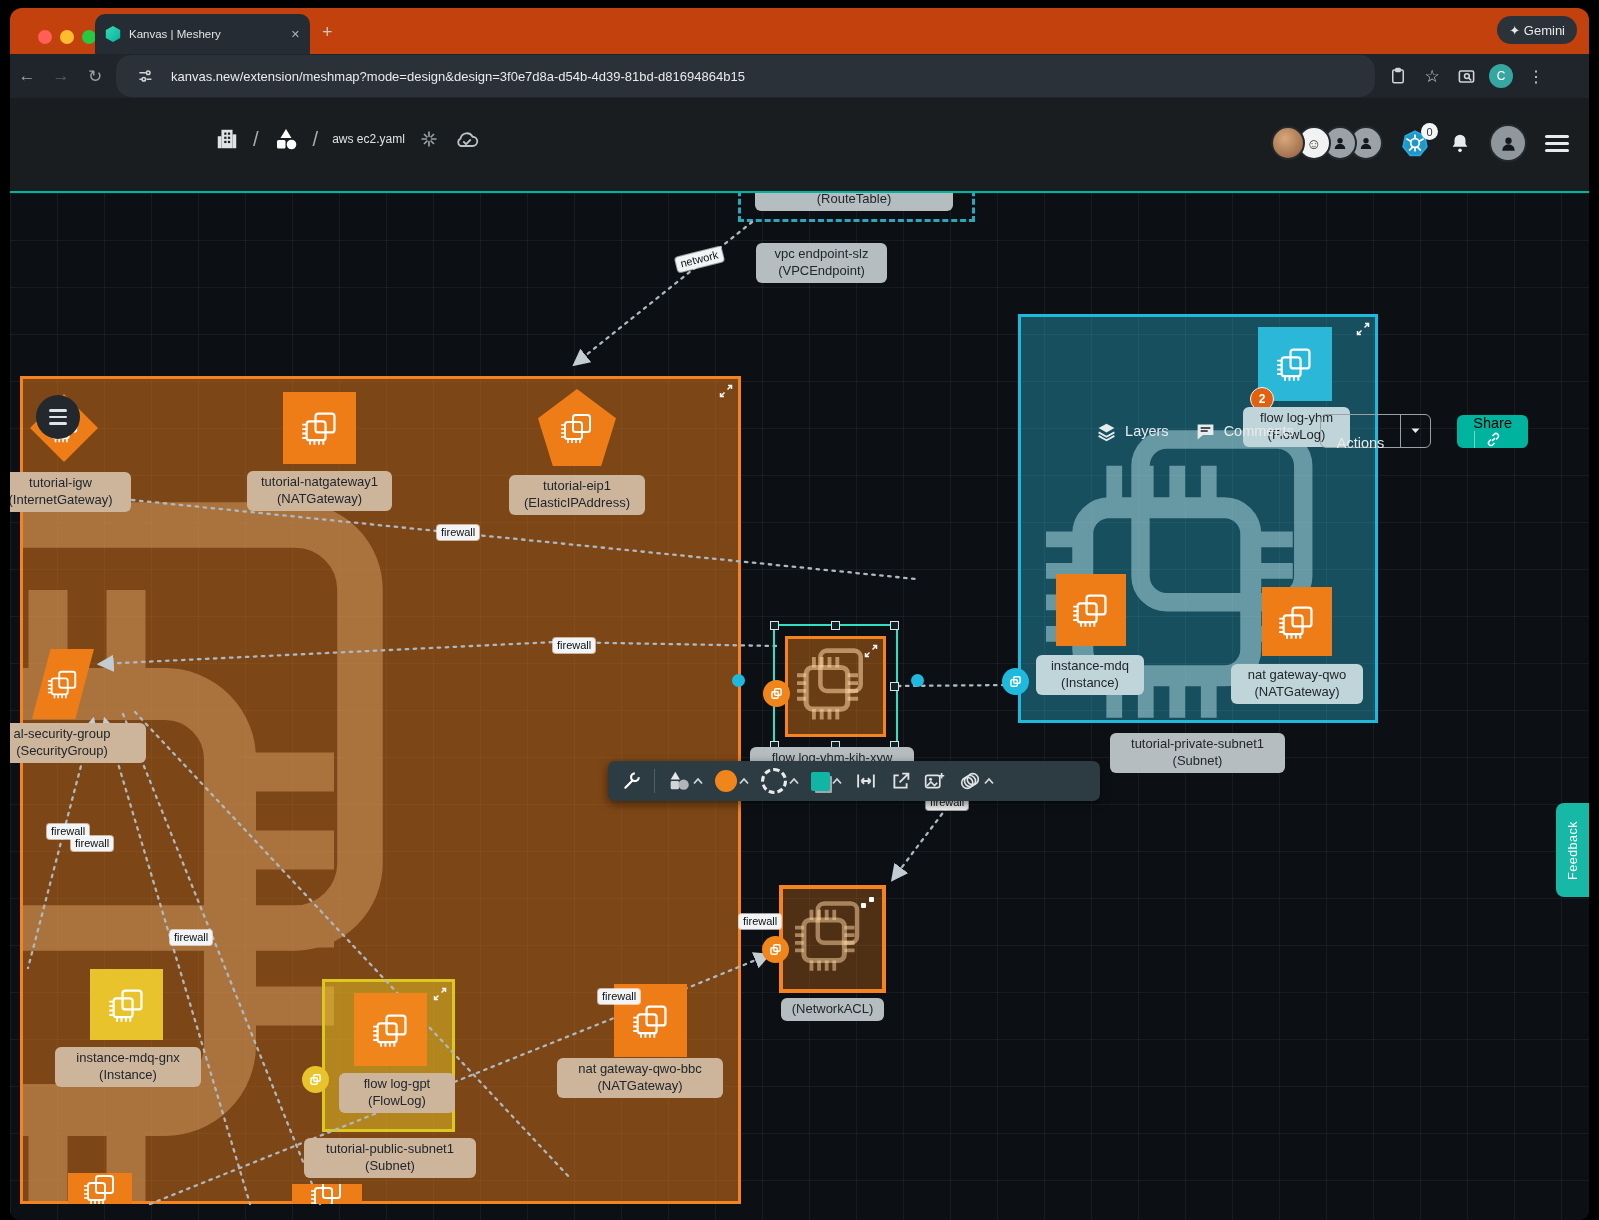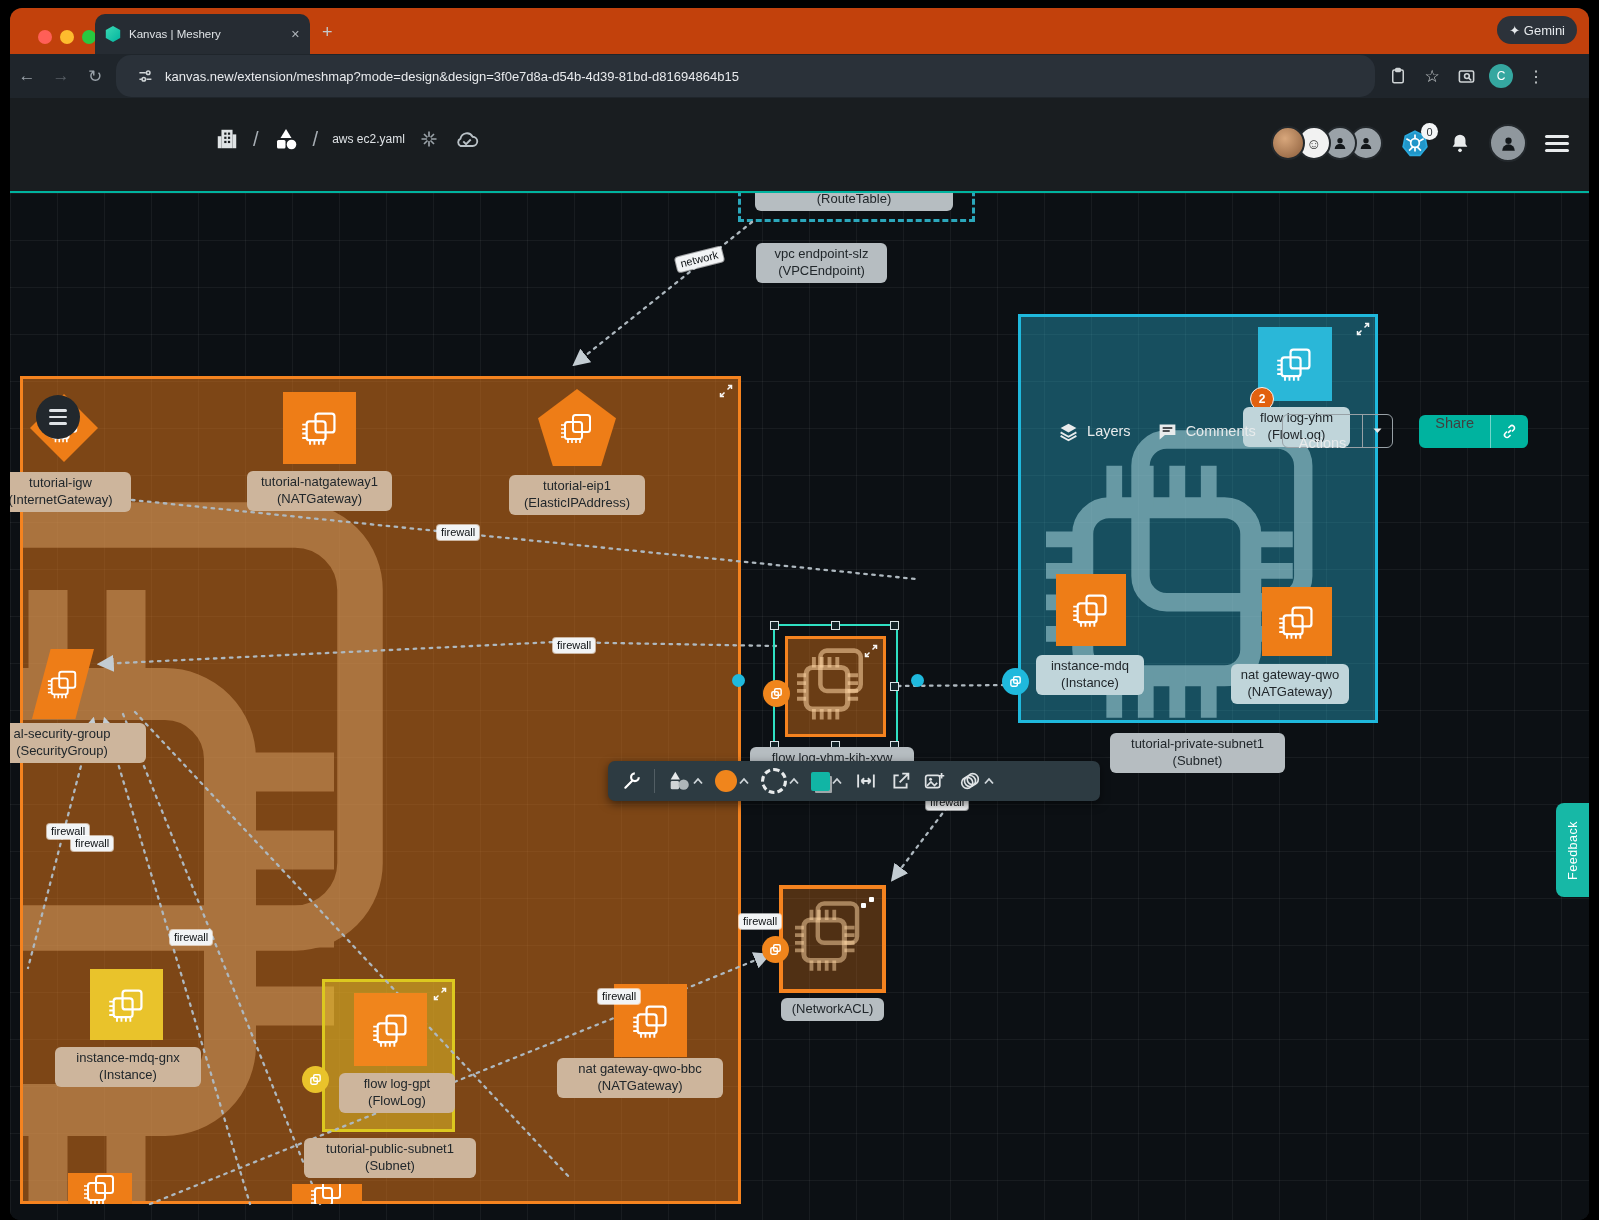--- a/index.html
+++ b/index.html
@@ -9,21 +9,21 @@
   #tabstrip{position:absolute;left:0;top:0;width:100%;height:46px;background:#c2410c;}
   .tl{position:absolute;top:22px;width:14px;height:14px;border-radius:50%;}
   #tab{position:absolute;left:85px;top:6px;width:215px;height:40px;background:#262c33;border-radius:10px 10px 0 0;display:flex;align-items:center;gap:8px;padding:0 10px;box-sizing:border-box;}
   #tab .title{color:#dfe3e6;font-size:11.5px;flex:1;white-space:nowrap;overflow:hidden;}
   .hex{width:16px;height:16px;background:linear-gradient(135deg,#3ddbb4,#00b39f);clip-path:polygon(50% 0,95% 25%,95% 75%,50% 100%,5% 75%,5% 25%);}
   #tab .close{color:#aeb4ba;font-size:11px;}
   #newtab{position:absolute;left:312px;top:14px;color:#c4c9cd;font-size:18px;}
   #gemini{position:absolute;right:12px;top:8px;height:28px;background:#2c323a;border-radius:14px;color:#e6e9ec;font-size:13px;display:flex;align-items:center;gap:6px;padding:0 12px;}
   #urlrow{position:absolute;left:0;top:46px;width:100%;height:44px;background:#1f252b;display:flex;align-items:center;}
   .navic{color:#9aa2a9;font-size:17px;width:34px;text-align:center;}
-  #omni{height:42px;background:#2a3139;border-radius:15px;flex:1;margin:0 6px 0 4px;display:flex;align-items:center;padding:0 12px;gap:3px;max-width:1235px;}
+  #omni{height:42px;background:#2a3139;border-radius:15px;flex:1;margin:0 6px 0 4px;display:flex;align-items:center;padding:0 12px;gap:9px;max-width:1235px;}
   #omni .url{color:#e8eaed;font-size:13px;white-space:nowrap;overflow:hidden;}
   .chrico{width:26px;display:flex;justify-content:center;align-items:center;margin:0 4px;}
   #avatarC{width:24px;height:24px;border-radius:50%;background:#35a7a0;color:#fff;font-size:12px;display:flex;align-items:center;justify-content:center;margin:0 6px;}
   
   #apphdr{position:absolute;left:0;top:90px;width:100%;height:93px;background:#191d20;border-bottom:2px solid #00b39f;z-index:40;}
   #logo{position:absolute;left:27px;top:22px;display:flex;align-items:center;gap:12px;}
   .hexbig{width:40px;height:44px;background:linear-gradient(135deg,#41e0bb 20%,#00b39f);clip-path:polygon(50% 0,98% 25%,98% 75%,50% 100%,2% 75%,2% 25%);}
   #logo .word{color:#fff;font-size:27px;font-weight:bold;letter-spacing:3px;}
   #crumbs{position:absolute;left:205px;top:28px;display:flex;align-items:center;gap:14px;color:#8f979d;}
   #crumbs .slash{font-size:20px;color:#a7aeb4;}
@@ -59,21 +59,21 @@
   #ftb{position:absolute;left:598px;top:568px;width:492px;height:40px;background:#2d3b42;border-radius:7px;box-shadow:0 3px 10px rgba(0,0,0,.5);display:flex;align-items:center;padding:0 8px;box-sizing:border-box;z-index:30;}
   .fi{display:flex;align-items:center;justify-content:center;height:100%;padding:0 6px;}
   .chev{width:10px;height:8px;margin-left:2px;}
   .vdiv{width:1px;height:24px;background:rgba(255,255,255,.18);margin:0 6px;}
   .circbtn{position:absolute;width:44px;height:44px;border-radius:50%;background:#22282d;display:flex;align-items:center;justify-content:center;z-index:33;}
   #cbar{position:absolute;top:221px;right:61px;display:flex;align-items:center;gap:26px;z-index:30;color:#e8ebec;font-size:14.5px;}
   .cbitem{display:flex;align-items:center;gap:8px;}
   #actions{display:flex;border:1px solid #98a1a6;border-radius:6px;height:32px;align-items:center;}
   #actions .main{padding:0 16px;margin-top:24px;}
   #actions .dd{border-left:1px solid #98a1a6;padding:0 9px;height:100%;display:flex;align-items:center;}
-  #share{display:flex;background:#00b39f;border-radius:6px;height:33px;color:#404040;}
+  #share{display:flex;background:#00b39f;border-radius:6px;height:33px;align-items:center;color:#000000;flex-direction:column;}
   #share .main{padding:0 16px;font-size:14.5px;}
   #share .lnk{border-left:1px solid rgba(255,255,255,.45);height:100%;display:flex;align-items:center;padding:0 10px;}
   #feedback{position:absolute;right:0;top:610px;width:33px;height:94px;background:#17b8a6;border-radius:8px 0 0 8px;display:flex;align-items:center;justify-content:center;z-index:30;}
   #feedback span{writing-mode:vertical-rl;transform:rotate(180deg);color:#fff;font-size:12.5px;letter-spacing:.5px;}
   svg{display:block;}
 </style>
 </head>
 <body>
 
 <div id="win">
@@ -404,21 +404,21 @@
           </svg>
         </div>
         <div class="lbl" style="left: 745px; top: 180px; width: 198px; background: rgb(182, 189, 193);">(RouteTable)</div>
         <div class="lbl" style="left: 746px; top: 227px; width: 131px; background: rgb(182, 189, 193); margin-top: 8px;">vpc endpoint-slz<br>(VPCEndpoint)</div>
         <div class="lbl" style="left: -20px; top: 464px; width: 141px; background: rgb(205, 181, 156);">tutorial-igw<br>(InternetGateway)</div>
         <div class="lbl" style="left: 237px; top: 463px; width: 145px; background: rgb(205, 181, 156);">tutorial-natgateway1<br>(NATGateway)</div>
         <div class="lbl" style="left: 499px; top: 467px; width: 136px; background: rgb(205, 181, 156);">tutorial-eip1<br>(ElasticIPAddress)</div>
         <div class="lbl" style="left: -32px; top: 715px; width: 168px; background: rgb(205, 181, 156);">al-security-group<br>(SecurityGroup)</div>
         <div class="lbl" style="left: 1233px; top: 399px; width: 107px; background: rgb(192, 213, 218);">flow log-yhm<br>(FlowLog)</div>
         <div class="lbl" style="left: 1026px; top: 647px; width: 108px; background: rgb(192, 213, 218);">instance-mdq<br>(Instance)</div>
-        <div class="lbl" style="left: 1221px; top: 656px; width: 118px; background: rgb(192, 213, 218);">nat gateway-qwo<br>(NATGateway)</div>
+        <div class="lbl" style="left: 1221px; top: 656px; width: 132px; background: rgb(192, 213, 218);">nat gateway-qwo<br>(NATGateway)</div>
         <div class="lbl" style="left: 1100px; top: 725px; width: 175px; background: rgb(182, 189, 193);">tutorial-private-subnet1<br>(Subnet)</div>
         <div class="lbl" style="left: 740px; top: 739px; width: 164px; background: rgb(182, 189, 193);">flow log-yhm-kjh-xyw<br>(FlowLog)</div>
         <div class="lbl" style="left: 771px; top: 990px; width: 103px; background: rgb(182, 189, 193);">(NetworkACL)</div>
         <div class="lbl" style="left: 45px; top: 1039px; width: 146px; background: rgb(205, 181, 156);">instance-mdq-gnx<br>(Instance)</div>
         <div class="lbl" style="left: 329px; top: 1065px; width: 116px; background: rgb(205, 181, 156);">flow log-gpt<br>(FlowLog)</div>
         <div class="lbl" style="left: 294px; top: 1130px; width: 172px; background: rgb(205, 181, 156);">tutorial-public-subnet1<br>(Subnet)</div>
         <div class="lbl" style="left: 547px; top: 1050px; width: 166px; background: rgb(205, 181, 156);">nat gateway-qwo-bbc<br>(NATGateway)</div>
         <div class="pill" style="left: 666px; top: 244px; transform: rotate(-14deg);">network</div>
         <div class="pill" style="left: 427px; top: 517px;">firewall</div>
         <div class="pill" style="left: 543px; top: 630px;">firewall</div>

